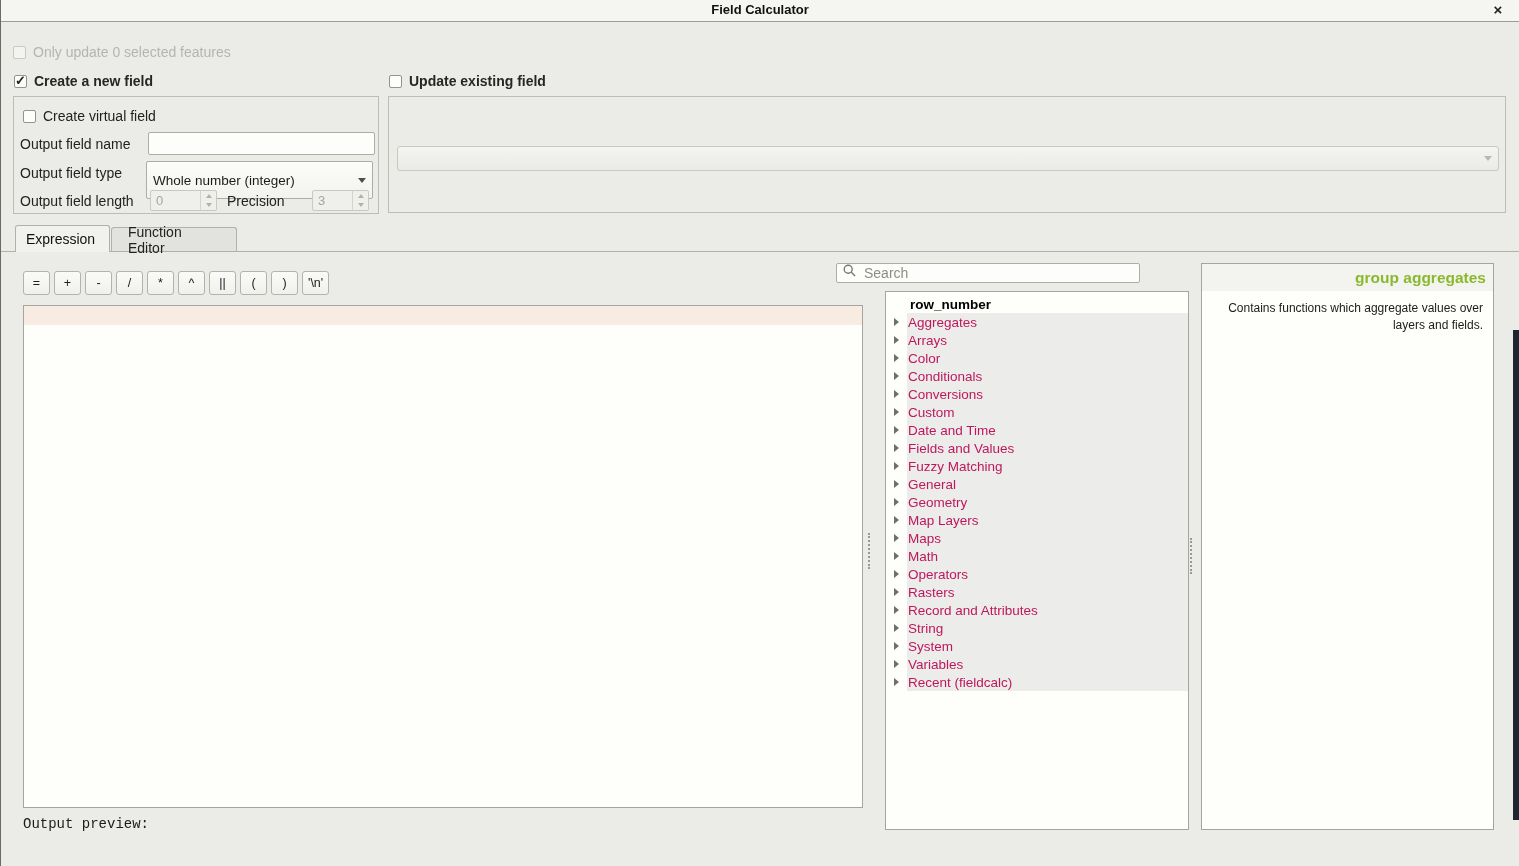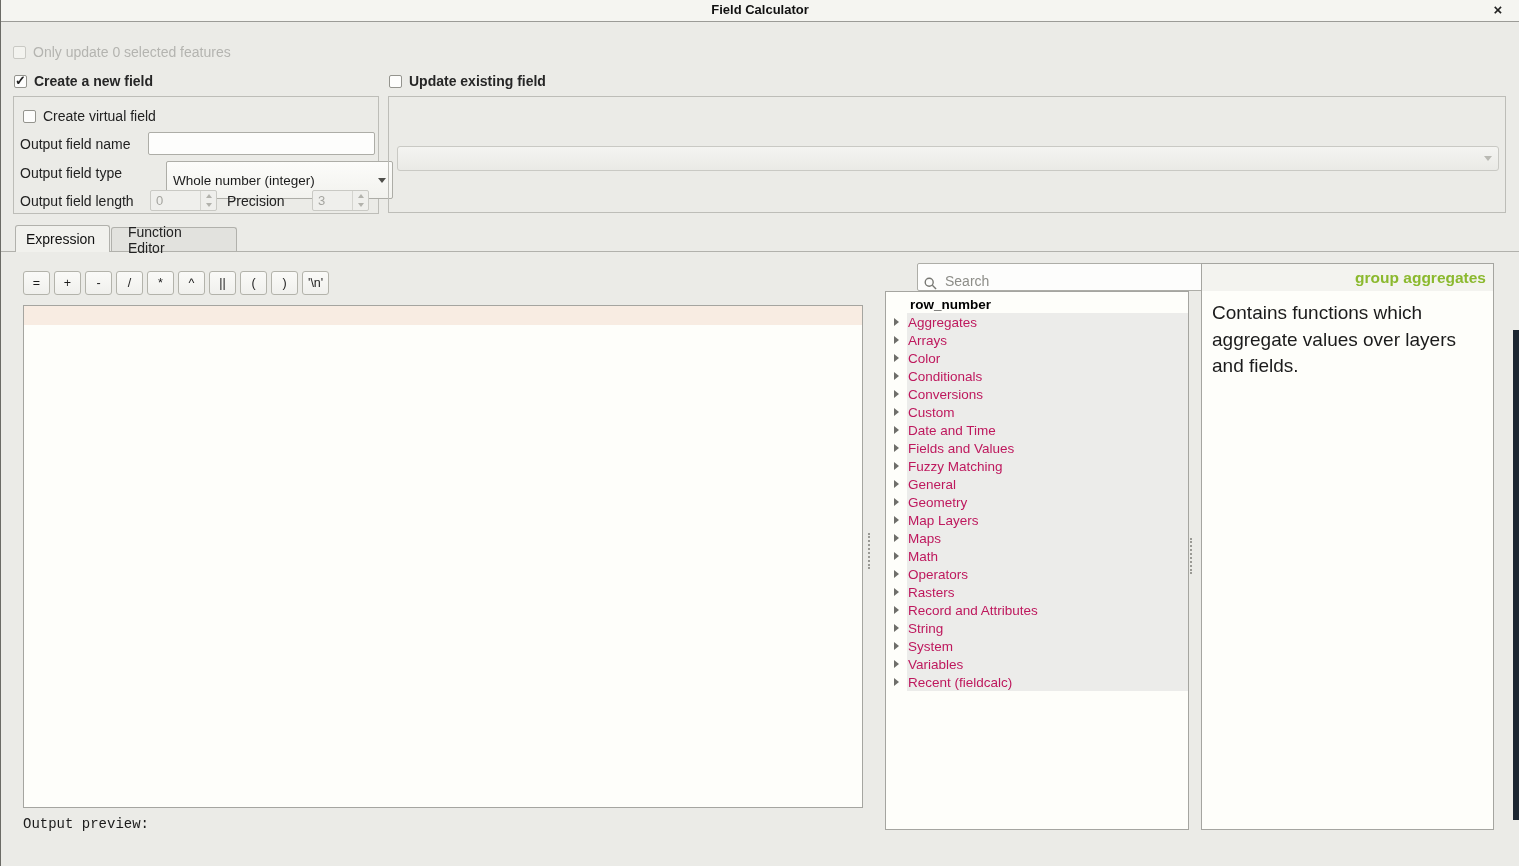--- a/index.html
+++ b/index.html
@@ -116,23 +116,23 @@
   }
   .editor .current-line{height:19px;background:#f8ece2;}
 
   .output-preview{left:22px;top:816px;font-size:14px;color:#1b1b1b;font-family:Liberation Mono, monospace;}
 
   
   .splitter-dots{width:3px;border-left:2px dotted #9a9a95;}
 
   
   .search-box{
-    left:916px;top:263px;width:304px;height:28px;
+    left:835px;top:263px;width:304px;height:20px;
     background:#fdfdfc;border:1px solid #adada7;border-radius:2px;box-sizing:border-box;
-    display:flex;align-items:flex-end;padding:0 6px;gap:6px;
+    display:flex;align-items:flex-start;padding:0 6px;gap:6px;
   }
   .search-box input{
     border:none;outline:none;background:transparent;flex:1;
     font-family:"Liberation Sans",sans-serif;font-size:14px;color:#333;
   }
   .search-box input::placeholder{color:#8d8d88;}
 
   .fn-list{
     left:884px;top:291px;width:304px;height:539px;
     background:#fefefa;border:1px solid #a5a5a0;box-sizing:border-box;
@@ -158,21 +158,21 @@
   .help-panel{
     left:1200px;top:263px;width:293px;height:567px;
     background:#fefefa;border:1px solid #a5a5a0;box-sizing:border-box;
   }
   .help-header{
     height:27px;background:#f3f3ef;
     display:flex;align-items:center;justify-content:flex-end;
     font-size:15.5px;font-weight:bold;padding:0 7px;
   }
   .help-body{
-    padding:9px 10px;font-size:19px;line-height:1.4;color:#1b1b1b;max-width:280px;
+    padding:9px 10px;font-size:12px;line-height:1.4;color:#1b1b1b;max-width:280px;text-align:right;
   }
 
   .dark-strip{left:1512px;top:330px;width:7px;height:490px;background:#1c2732;}
 </style>
 </head>
 <body>
 
 <div class="abs titlebar">
   <div class="title">Field Calculator</div>
   <div class="close-btn">×</div>
@@ -196,21 +196,21 @@
 <div class="abs groupbox" style="left:12px;top:96px;width:366px;height:118px;">
   <div class="cb-row" style="position:absolute;left:9px;top:11px;">
     <span class="cb"></span>
     <span class="field-label">Create virtual field</span>
   </div>
 
   <div class="field-label abs" style="left:6px;top:39px;">Output field name</div>
   <input class="text-input abs" style="left: 134px; top: 35px; width: 227px; height: 23px;" type="text" value="">
 
   <div class="field-label abs" style="left:6px;top:68px;">Output field type</div>
-  <div class="combo abs" style="left:152px;top:64px;width:227px;height:38px;align-items:center;">
+  <div class="combo abs" style="left:132px;top:64px;width:227px;height:38px;align-items:center;">
     <span>Whole number (integer)</span>
     <span class="arrow"></span>
   </div>
 
   <div class="field-label abs" style="left:6px;top:96px;">Output field length</div>
   <div class="spin abs" style="left:136px;top:93px;width:67px;height:21px;">
     <span class="spin-val">0</span>
     <span class="spin-btns">
       <span>
           <i class="tri-up"></i>

